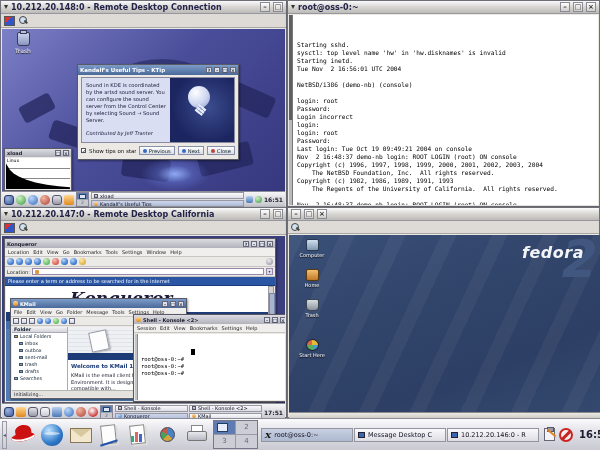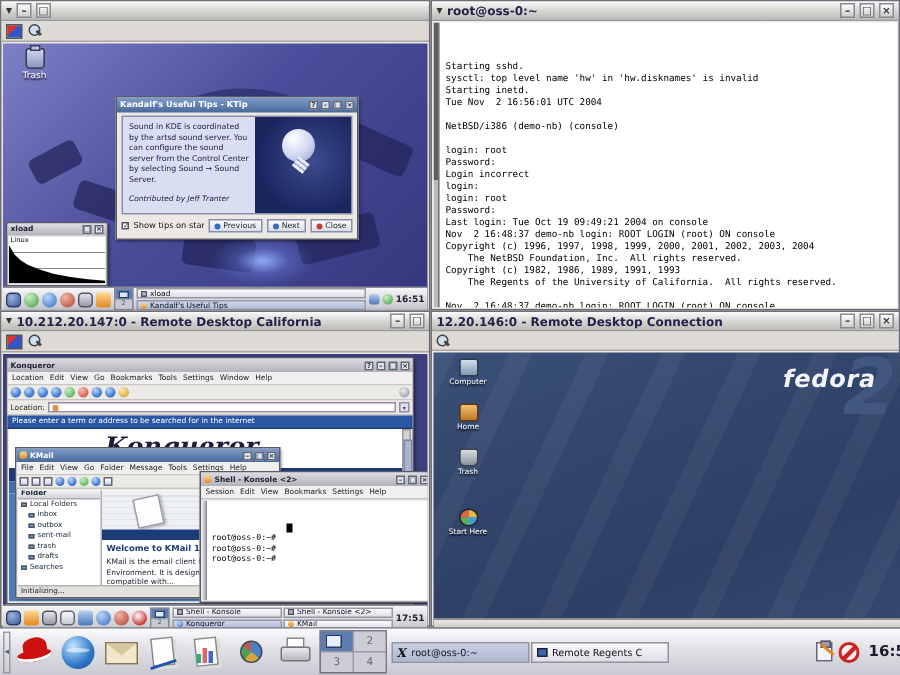--- a/index.html
+++ b/index.html
@@ -206,20 +206,21 @@
   .ic-h{background:radial-gradient(circle at 40% 35%,#fff,#cc3a3a 70%);border-radius:50%}
 </style>
 </head>
 <body>
 
 <div id="screen">
 
   <div class="win" style="left:0;top:0;width:287px;height:208px">
     <div class="titlebar">
       <span class="chev">▾</span>
+      <span class="t">10.212.20.148:0 - Remote Desktop Connection</span>
       <span class="wbtn">–</span>
       <span class="wbtn">□</span>
     </div>
     <div class="rdctools">
       <span class="krdc-ic"></span>
       <span class="mag"></span>
     </div>
     <div class="vp148">
       <div class="gearring" style="left:100px;top:30px"></div>
       <div class="gear" style="left:18px;top:70px;width:34px;height:18px;transform:rotate(-28deg)"></div>
@@ -528,21 +529,20 @@
               <span>KMail</span>
             </span>
         </span>
         <span class="pclock">17:51</span>
       </div>
     </div>
   </div>
 
   <div class="win" style="left:287px;top:207px;width:313px;height:211px">
     <div class="titlebar">
-      <span class="t">12.20.146:0 - Remote Desktop Connection</span>
       <span class="wbtn">–</span>
       <span class="wbtn">□</span>
       <span class="wbtn">×</span>
     </div>
     <div class="rdctools" style="height:13px">
       <span class="mag"></span>
     </div>
     <div class="vp146">
       <div class="fedora2">2</div>
       <div class="fedoralogo">fedora</div>
@@ -603,21 +603,25 @@
       <span class="hpcell">3</span>
       <span class="hpcell">4</span>
     </span>
     <span id="htasks">
       <span class="task on">
           <span class="xglyph">X</span>
           <span>root@oss-0:~</span>
         </span>
       <span class="task">
           <span class="monico"></span>
-          <span>Remote Regents C</span>
+          <span>Message Desktop C</span>
+        </span>
+      <span class="task">
+          <span class="monico"></span>
+          <span>10.212.20.146:0 - R</span>
         </span>
     </span>
     <span id="htray">
       <span class="klip"></span>
       <span class="nosign"></span>
     </span>
     <span id="hclock">16:51</span>
   </div>
 
 </div>

